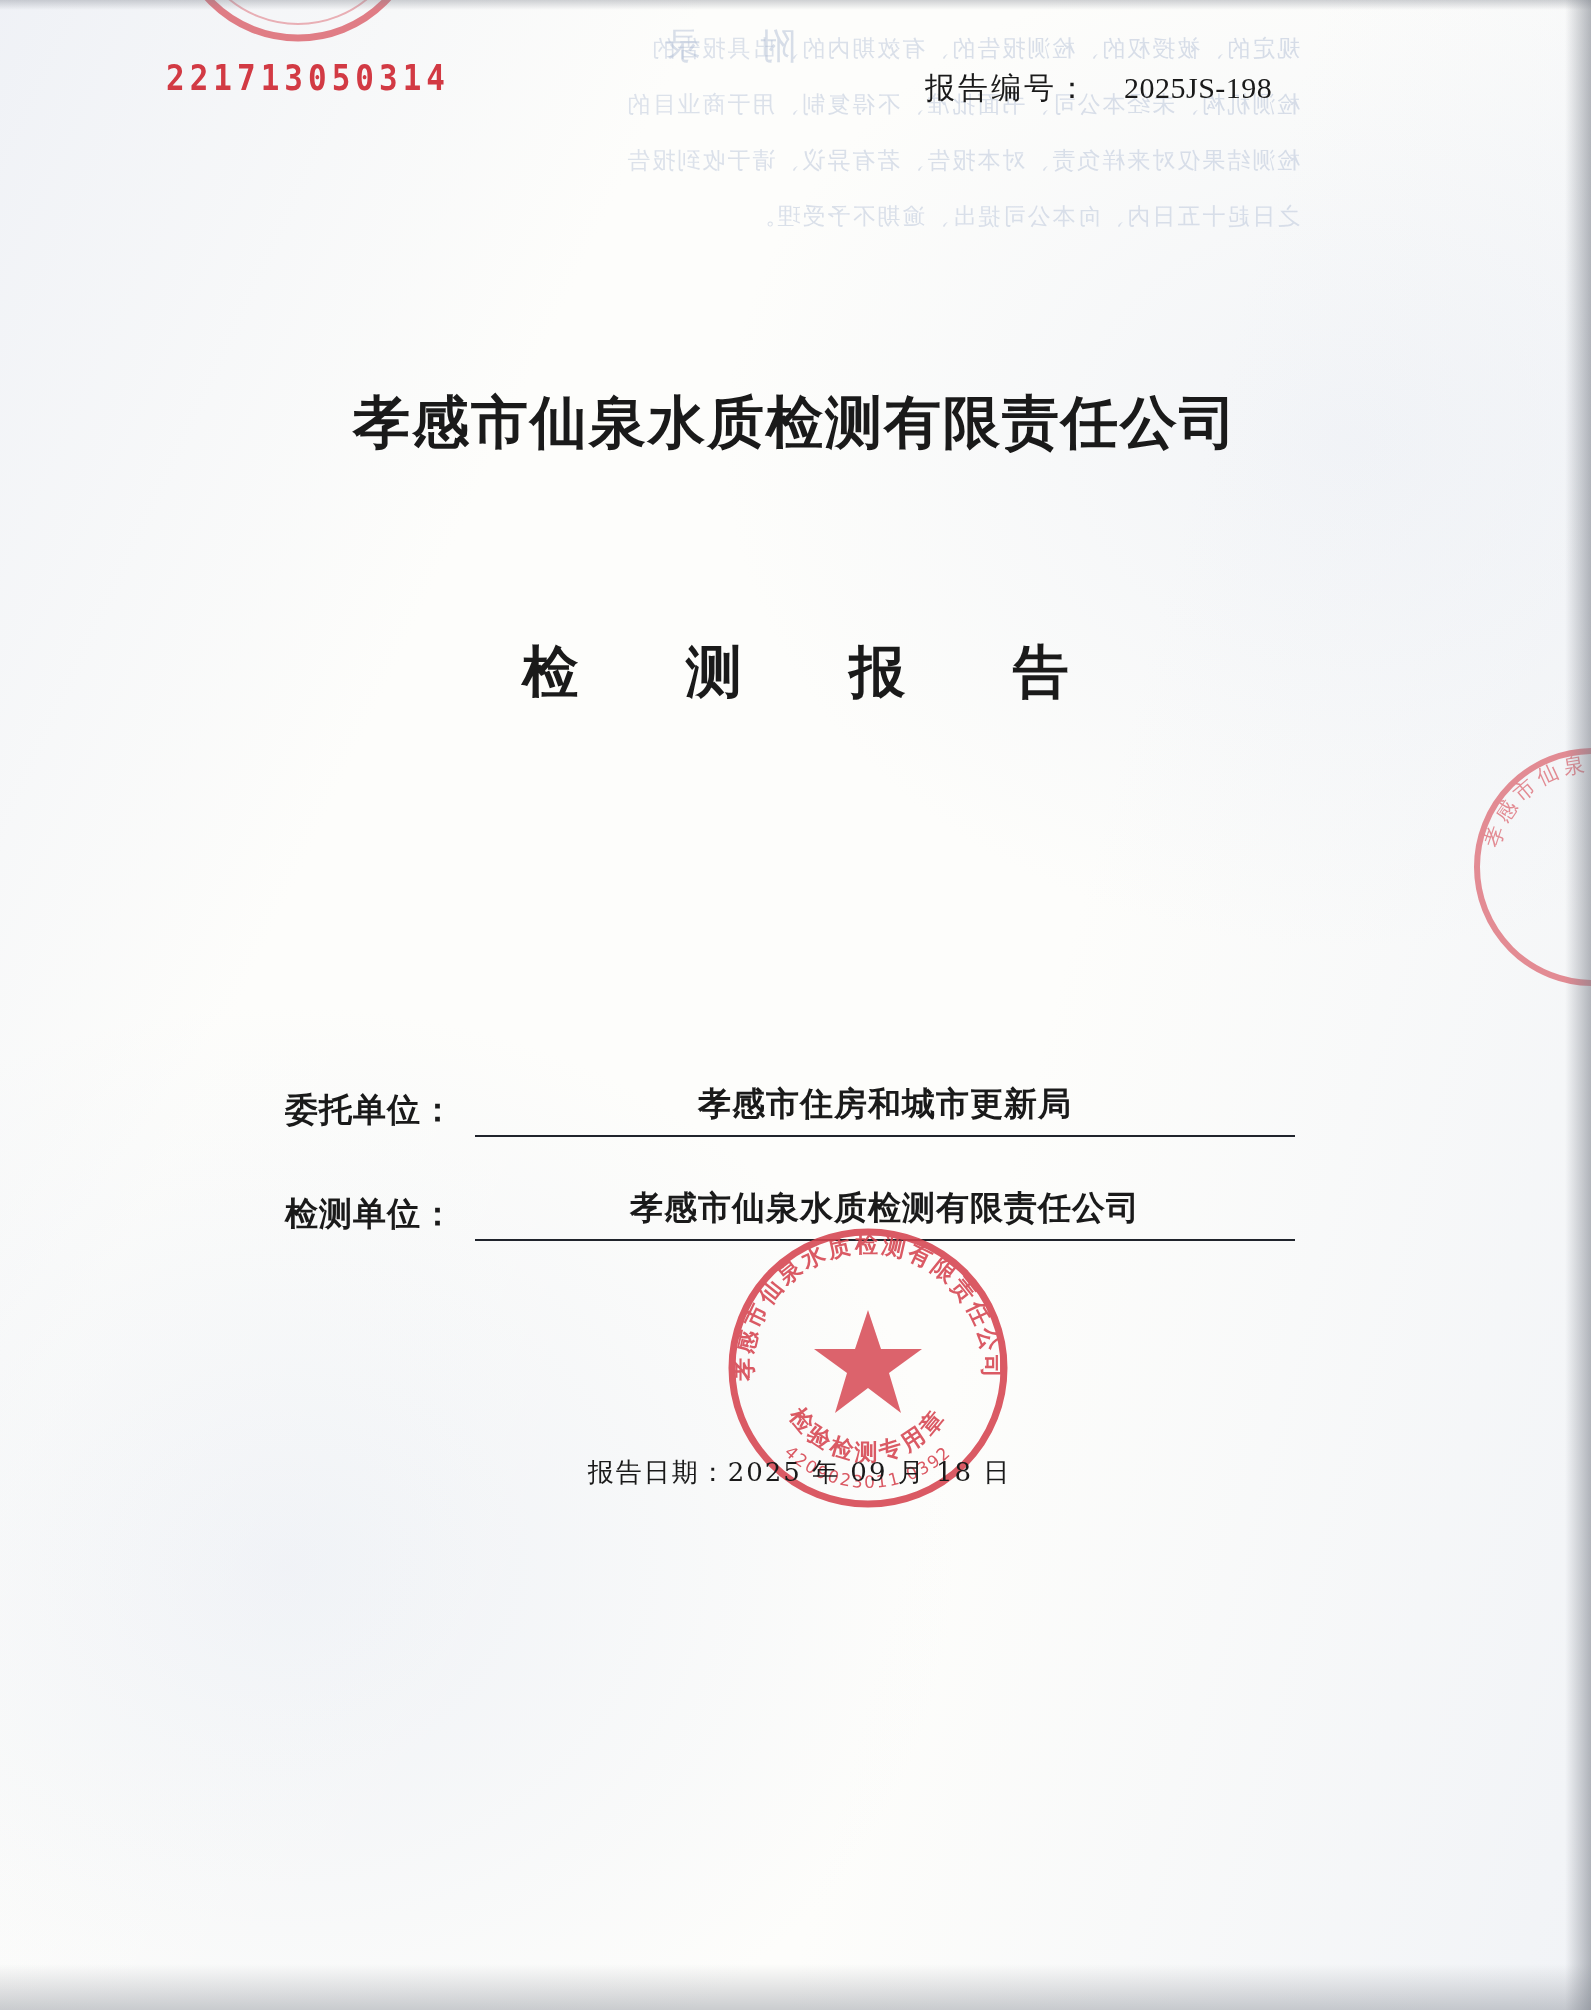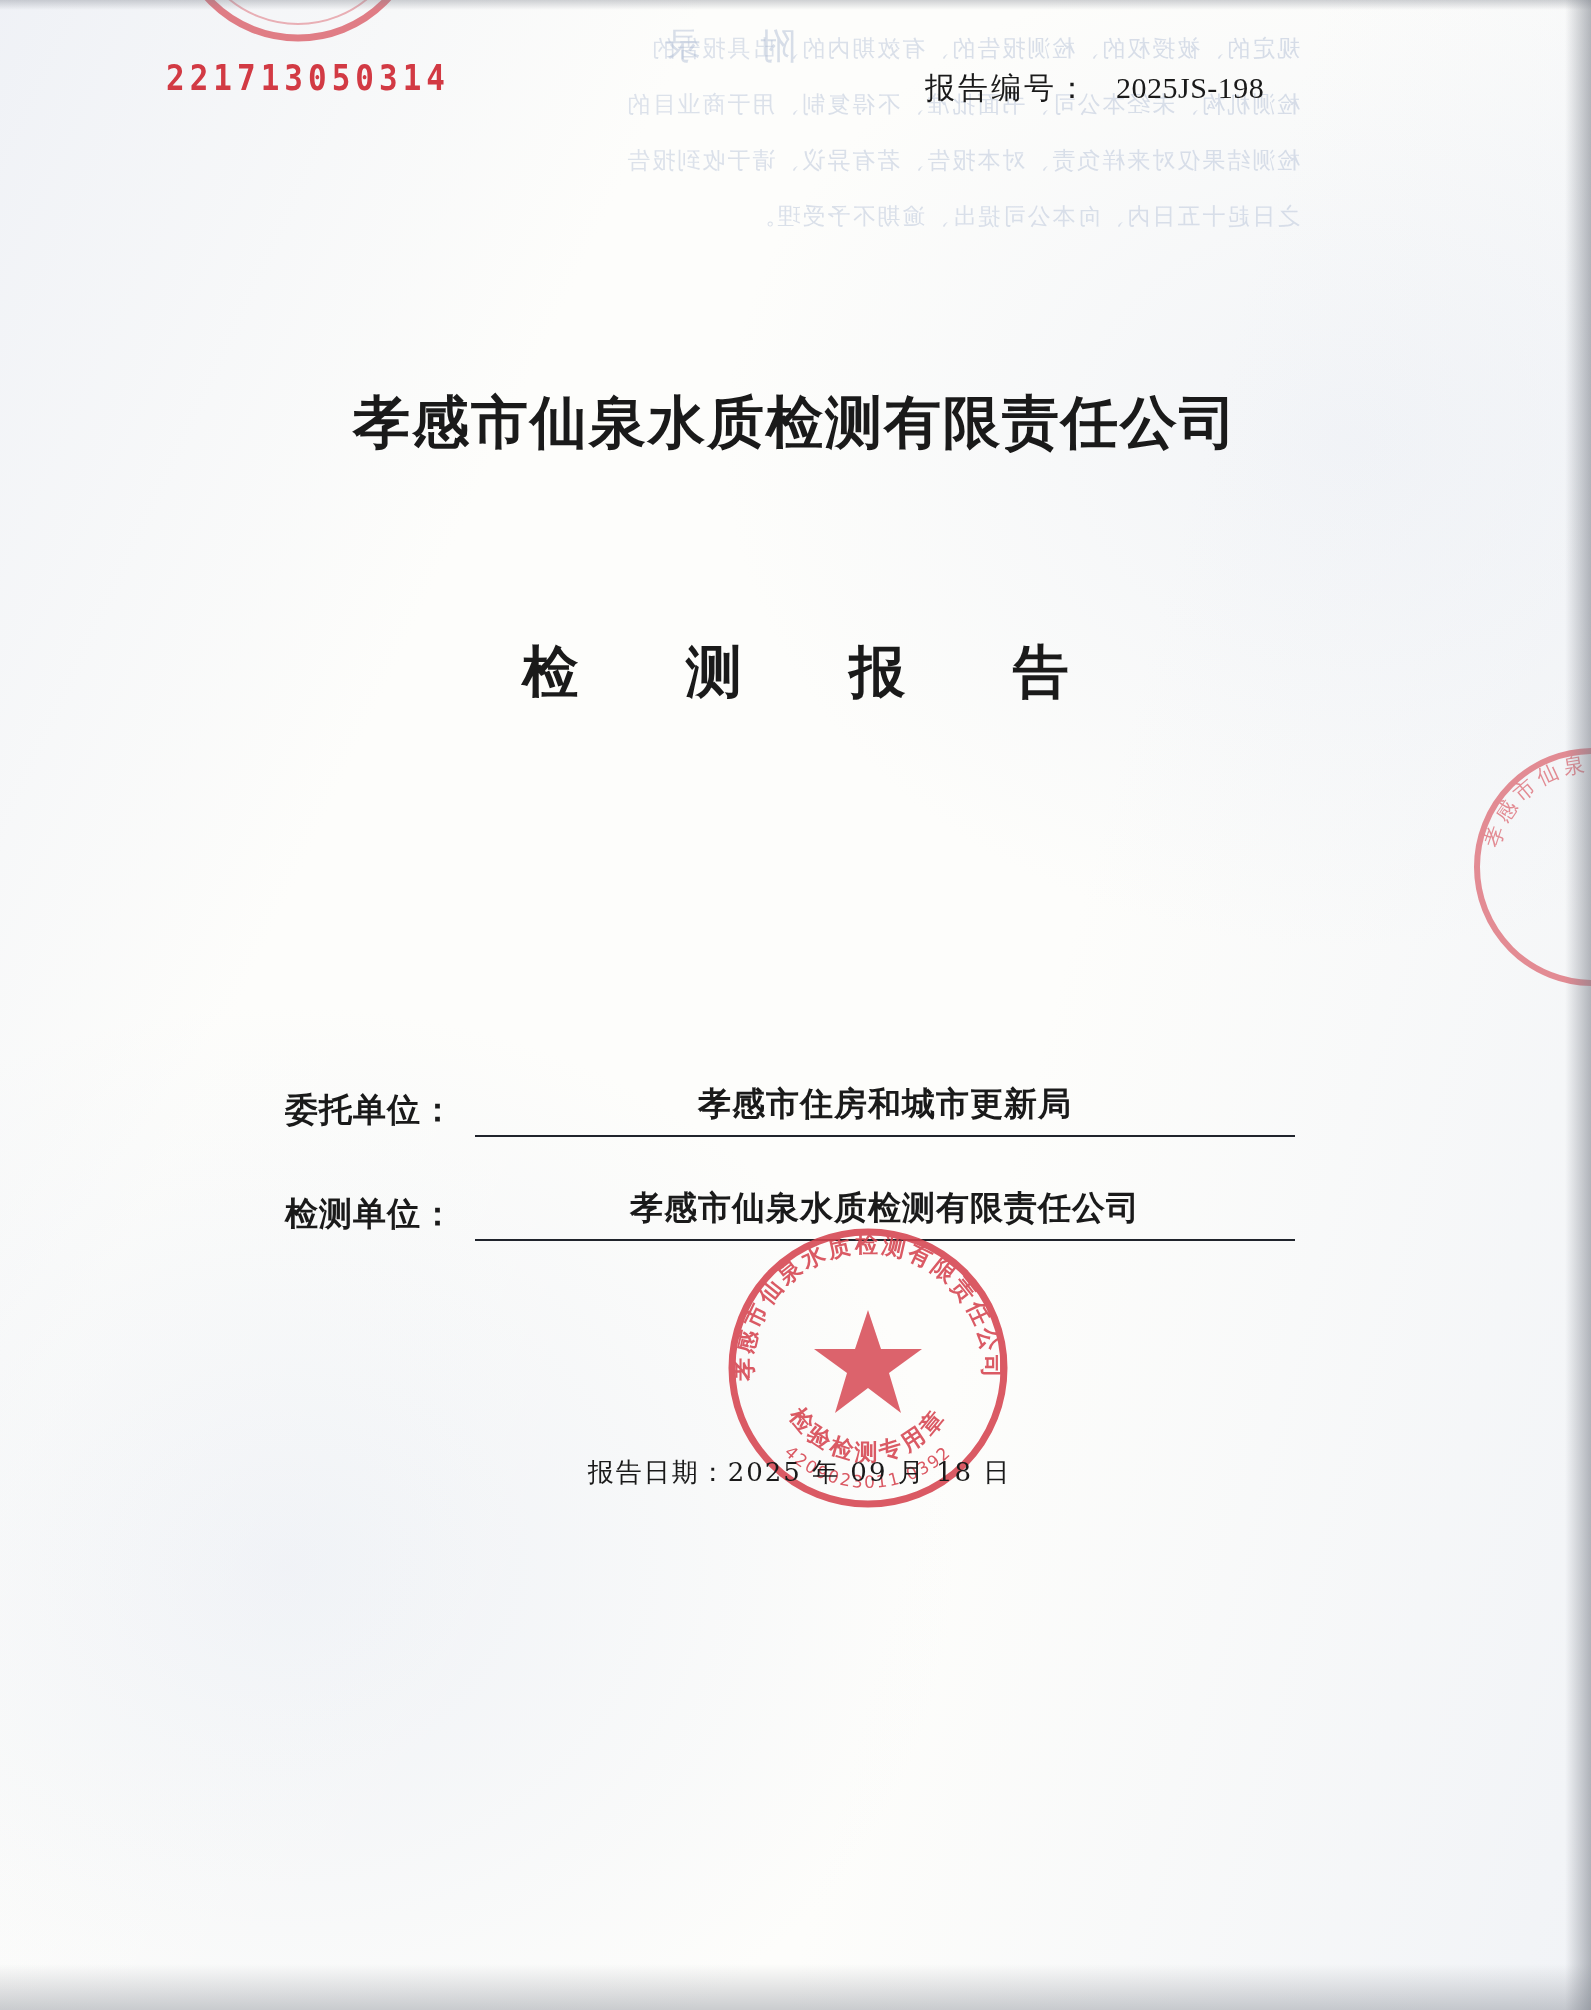--- a/index.html
+++ b/index.html
@@ -94,21 +94,21 @@
     position: absolute;
     left: 925px;
     top: 68px;
     font-size: 30px;
     letter-spacing: 1px;
     white-space: nowrap;
   }
   .report-no .label { letter-spacing: 3px; margin-top: 24px; }
   .report-no .value {
     font-family: "Liberation Serif", serif;
-    margin-left: 26px;
+    margin-left: 34px;
     letter-spacing: 0.5px;
   }
 
   
   .company {
     position: absolute;
     top: 385px;
     left: 0;
     width: 100%;
     text-align: center;

